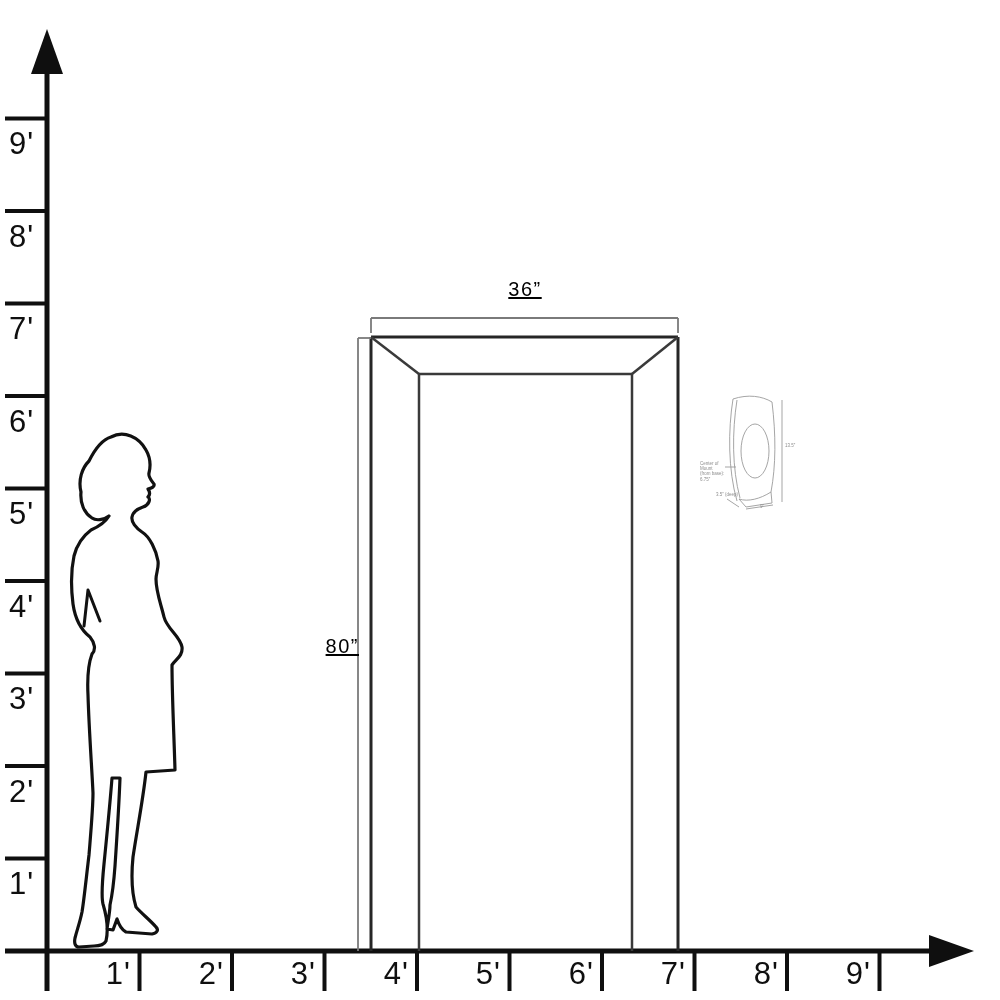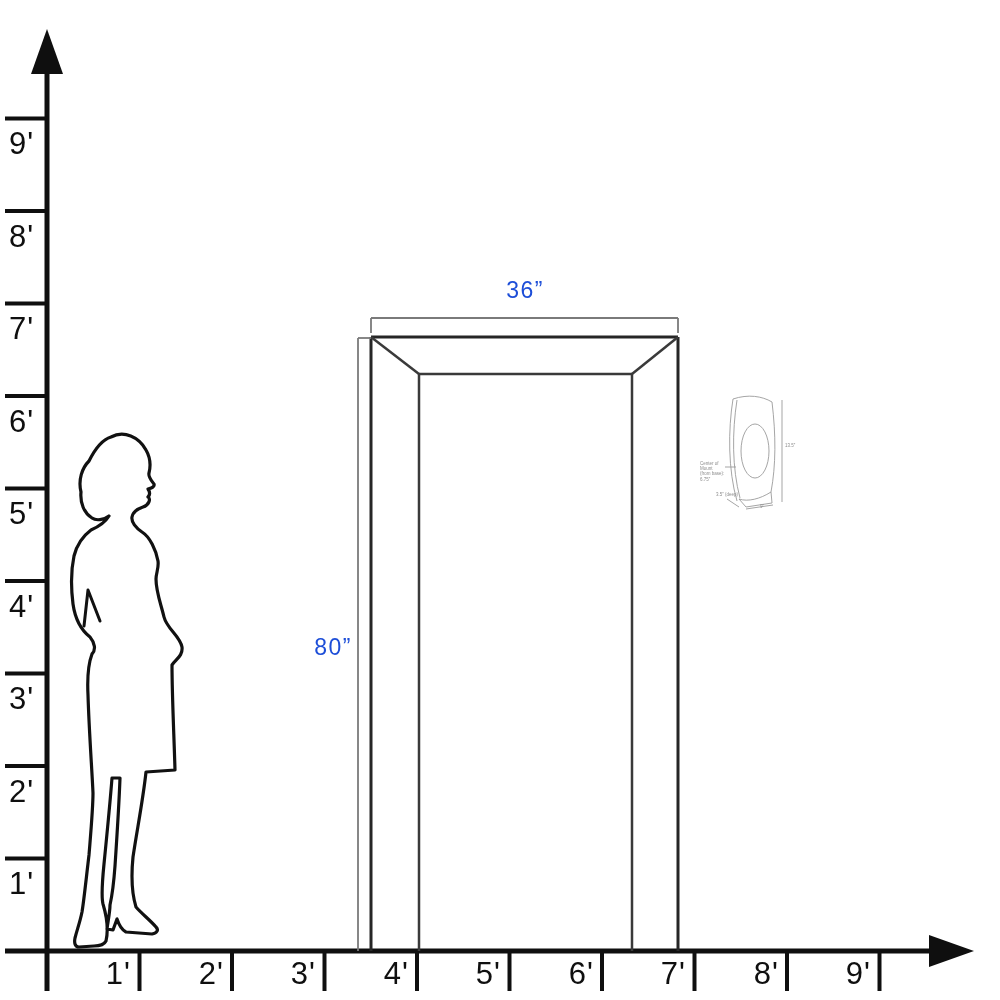--- a/index.html
+++ b/index.html
@@ -16,27 +16,28 @@
     font-size:31px;
     font-weight:500;
     color:#0f0f0f;
     line-height:1;
     letter-spacing:1px;
   }
   .x-label{width:44px;text-align:right;top:958px;}
   .y-label{left:9px;width:40px;text-align:left;}
   .dim-label{
     position:absolute;
-    font-size:23px;
-    color:#1d4ed8;
+    font-size:20px;
+    color:#000000;
     letter-spacing:1.5px;
     line-height:1;
+    text-decoration:underline;
   }
   #door-width-label{left:474px;top:279px;width:102px;text-align:center;}
-  #door-height-label{left:290px;top:636px;width:62px;text-align:right;}
+  #door-height-label{left:297px;top:636px;width:62px;text-align:right;}
   .fixture-label{
     position:absolute;
     font-size:4.5px;
     color:#8d8d8d;
     line-height:1.15;
     letter-spacing:0;
   }
   #fixture-mount-note{left:700px;top:461px;width:26px;text-align:left;}
   #fixture-height-label{left:785px;top:443px;width:20px;}
   #fixture-depth-label{left:716px;top:492px;width:22px;}

